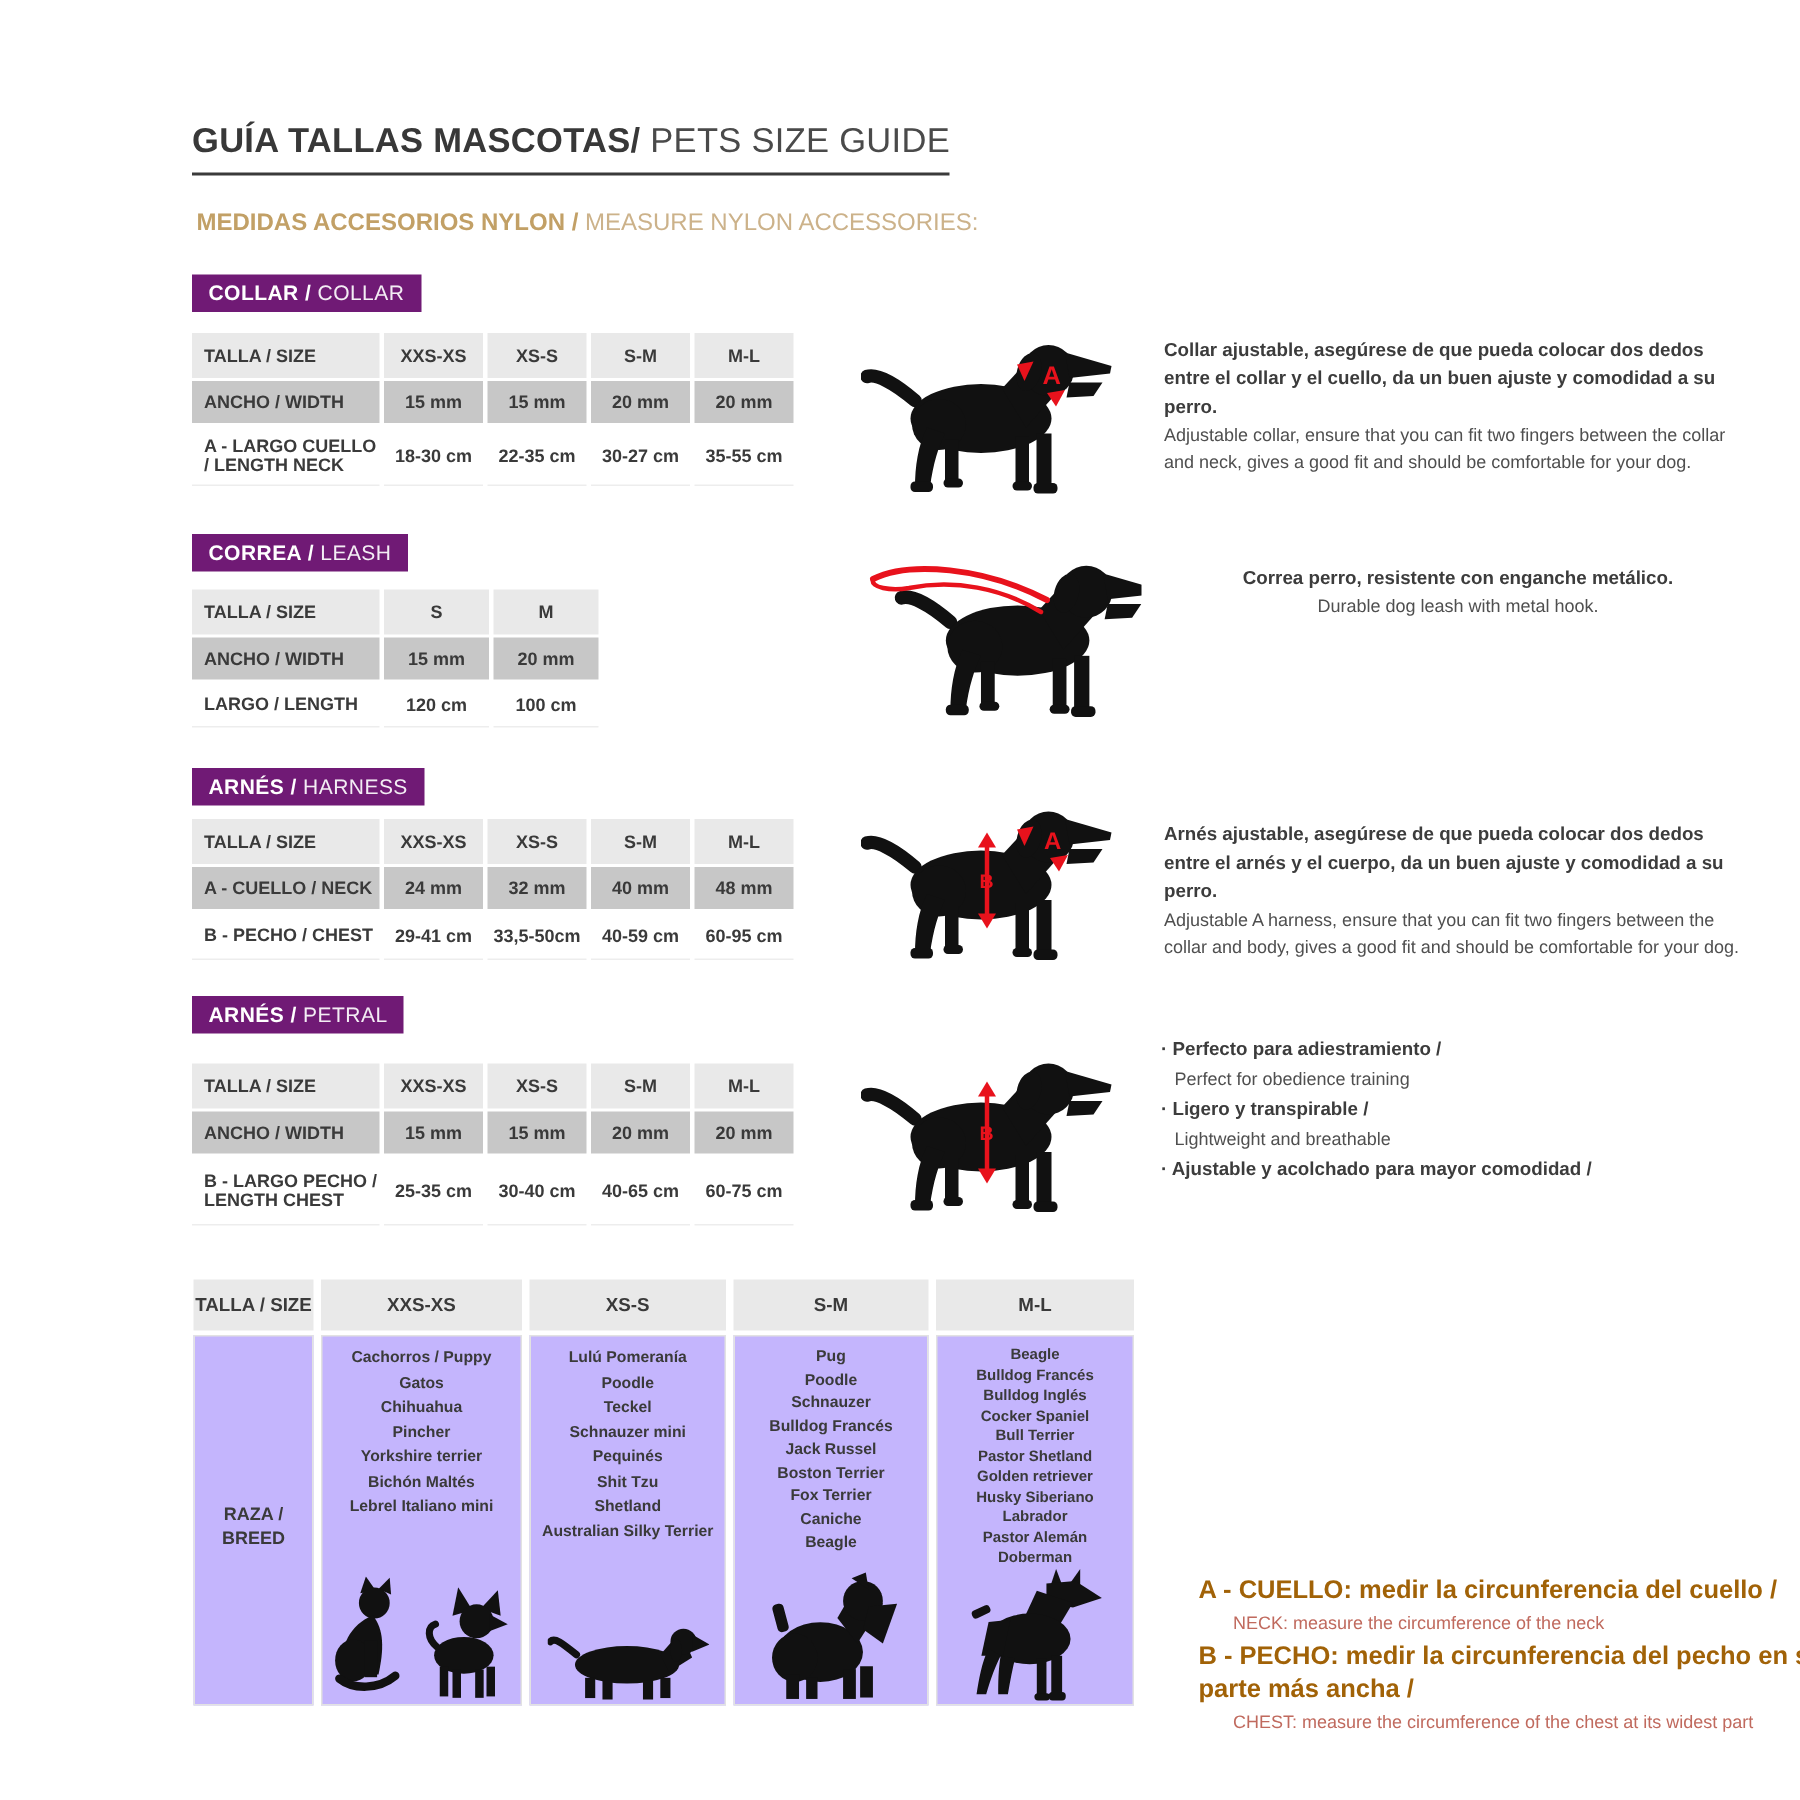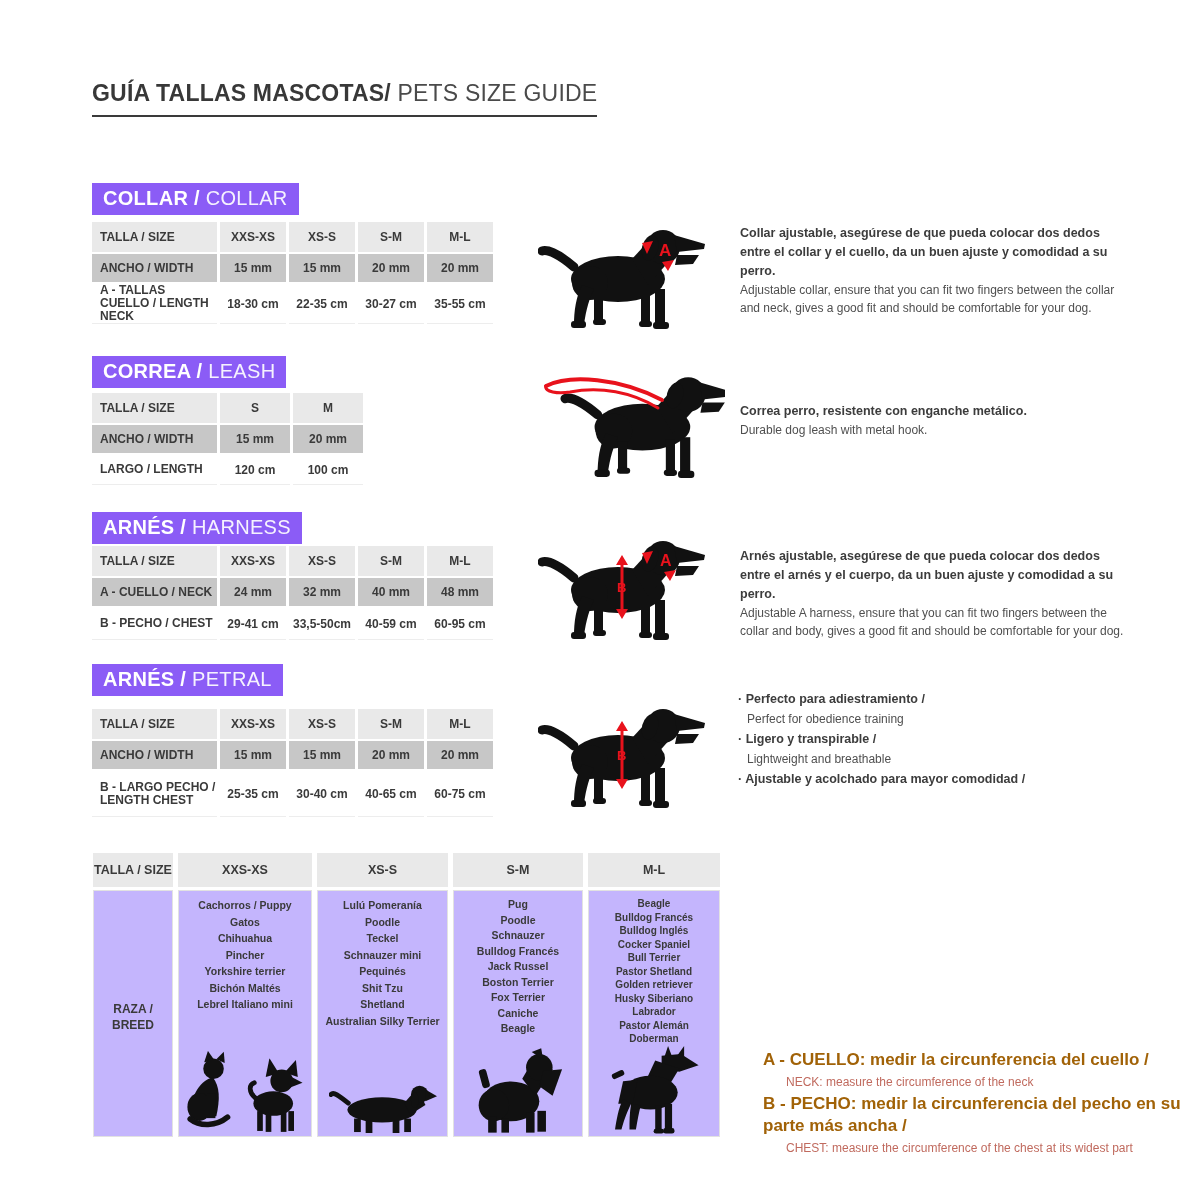--- a/index.html
+++ b/index.html
@@ -1,30 +1,30 @@
 <!DOCTYPE html>
 <html><head>
 <meta charset="utf-8">
 <style>
   html,body{margin:0;padding:0;background:#fff;}
   #page{position:relative;width:1200px;height:1200px;background:#fff;overflow:hidden;
         font-family:"Liberation Sans","DejaVu Sans",sans-serif;color:#3a3a3a;}
-  .abs{position:absolute;}
+  .abs{position:absolute;margin-left:36px;}
 
   
   #title{left:92px;top:80px;font-size:23px;letter-spacing:.2px;
          border-bottom:2px solid #3a3a3a;padding-bottom:8px;}
   #title .t1{font-weight:700;color:#383838;}
   #title .t2{font-weight:400;color:#4a4a4a;}
   #subtitle{left:95px;top:140px;font-size:16px;}
   #subtitle .t1{font-weight:700;color:#c2a066;}
   #subtitle .t2{font-weight:400;color:#ccb28a;}
 
   
-  .badge{display:inline-block;background:#8b5cf6;color:#fff;padding:4px 11px 5px;font-size:20px;letter-spacing:.3px;}
+  .badge{display:inline-block;background:#701a75;color:#fff;padding:4px 11px 5px;font-size:14px;letter-spacing:.3px;}
   .badge .b1{font-weight:700;}
   .badge .b2{font-weight:400;opacity:.92;}
 
   
   .tbl{display:grid;column-gap:3px;row-gap:2px;}
   .tbl5{grid-template-columns:125px 66px 66px 66px 66px;}
   .tbl3{grid-template-columns:125px 70px 70px;}
   .cell{display:flex;align-items:center;font-weight:700;font-size:12px;color:#3a3a3a;box-sizing:border-box;}
   .lblc{padding-left:8px;text-align:left;line-height:13px;}
   .valc{justify-content:center;text-align:center;}
@@ -148,36 +148,39 @@
       <rect x="74" y="102" width="14" height="7" rx="3" fill="#111"></rect>
     </symbol>
   </defs>
 </svg>
 
 <div id="page">
 
   <div id="title" class="abs">
     <span class="t1">GUÍA TALLAS MASCOTAS/</span><span class="t2"> PETS SIZE GUIDE</span>
   </div>
+  <div id="subtitle" class="abs">
+    <span class="t1">MEDIDAS ACCESORIOS NYLON /</span><span class="t2"> MEASURE NYLON ACCESSORIES:</span>
+  </div>
 
   <div class="abs" style="left:92px;top:183px;">
     <span class="badge"><span class="b1">COLLAR /</span><span class="b2"> COLLAR</span></span>
   </div>
   <div class="abs tbl tbl5" style="left:92px;top:222px;">
     <div class="cell lblc rh">TALLA / SIZE</div>
     <div class="cell valc rh">XXS-XS</div>
     <div class="cell valc rh">XS-S</div>
     <div class="cell valc rh">S-M</div>
     <div class="cell valc rh">M-L</div>
     <div class="cell lblc rm">ANCHO / WIDTH</div>
     <div class="cell valc rm">15 mm</div>
     <div class="cell valc rm">15 mm</div>
     <div class="cell valc rm">20 mm</div>
     <div class="cell valc rm">20 mm</div>
-    <div class="cell lblc rw h40">A - TALLAS CUELLO / LENGTH NECK</div>
+    <div class="cell lblc rw h40">A - LARGO CUELLO / LENGTH NECK</div>
     <div class="cell valc rw h40">18-30 cm</div>
     <div class="cell valc rw h40">22-35 cm</div>
     <div class="cell valc rw h40">30-27 cm</div>
     <div class="cell valc rw h40">35-55 cm</div>
   </div>
   <div class="abs" style="left:538px;top:221px;">
     <svg width="170" height="112" viewBox="0 0 170 112">
       <use href="#dog-big"></use>
       <polygon points="104,22 115,20 109,33" fill="#e8121c"></polygon>
       <polygon points="124,41 136,39 130,50" fill="#e8121c"></polygon>
@@ -203,21 +206,21 @@
     <div class="cell valc rw h30">120 cm</div>
     <div class="cell valc rw h30">100 cm</div>
   </div>
   <div class="abs" style="left:540px;top:366px;">
     <svg width="185" height="114" viewBox="0 0 185 114">
       <use href="#dog-big" x="15" y="2"></use>
       <path d="M122,34 C80,12 30,8 6,20" stroke="#e8121c" stroke-width="4" fill="none" stroke-linecap="round"></path>
       <path d="M6,20 C4,26 18,28 30,26 C60,20 92,26 118,42" stroke="#e8121c" stroke-width="3" fill="none" stroke-linecap="round"></path>
     </svg>
   </div>
-  <div class="abs desc" style="left:740px;top:402px;">
+  <div class="abs desc" style="left:740px;top:376px;text-align:center;">
     <div class="es">Correa perro, resistente con enganche metálico.</div>
     <div class="en">Durable dog leash with metal hook.</div>
   </div>
 
   <div class="abs" style="left:92px;top:512px;">
     <span class="badge"><span class="b1">ARNÉS /</span><span class="b2"> HARNESS</span></span>
   </div>
   <div class="abs tbl tbl5" style="left:92px;top:546px;">
     <div class="cell lblc rh">TALLA / SIZE</div>
     <div class="cell valc rh">XXS-XS</div>

